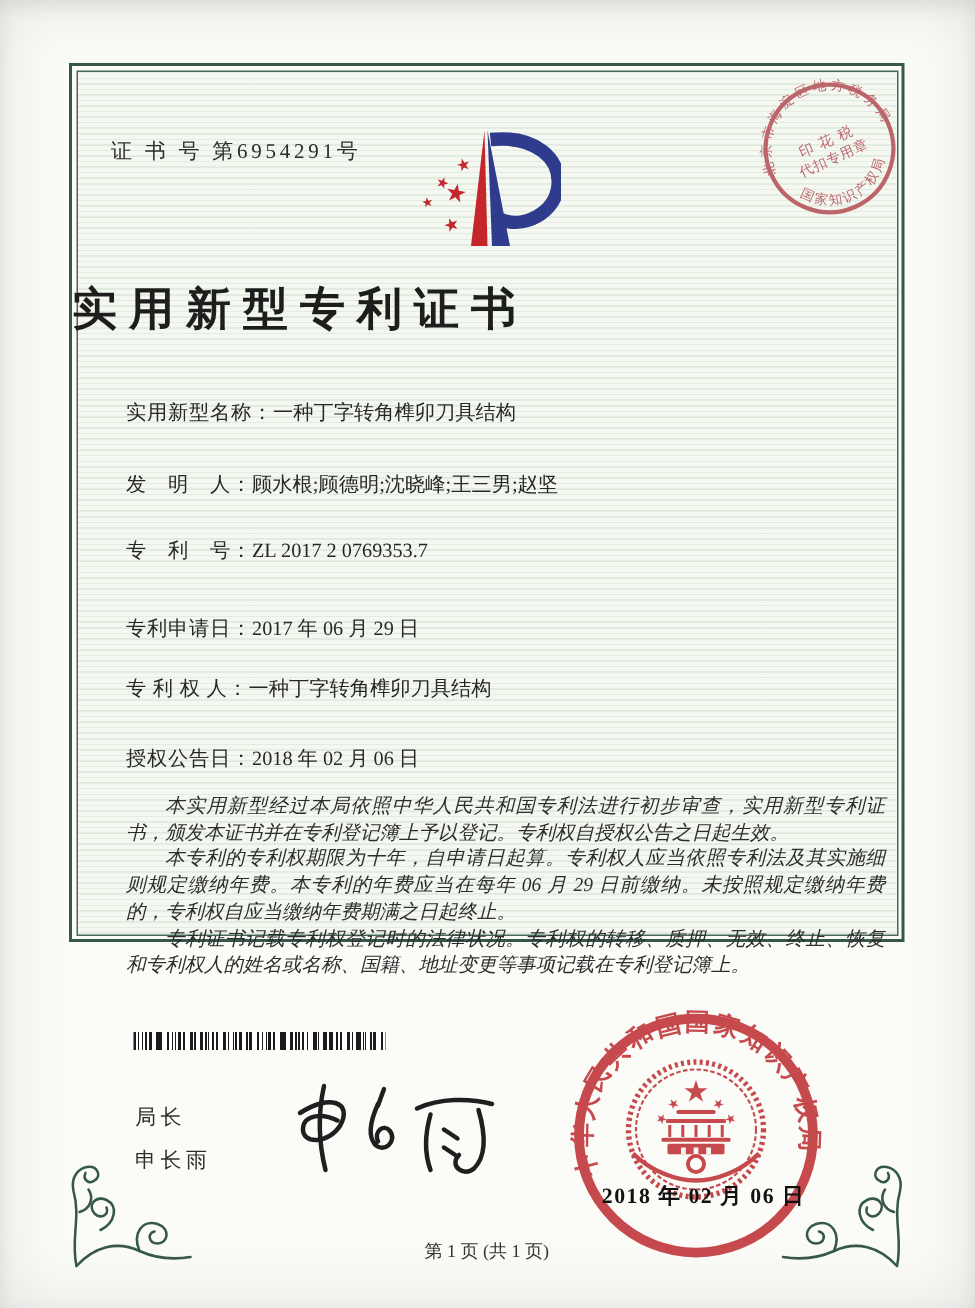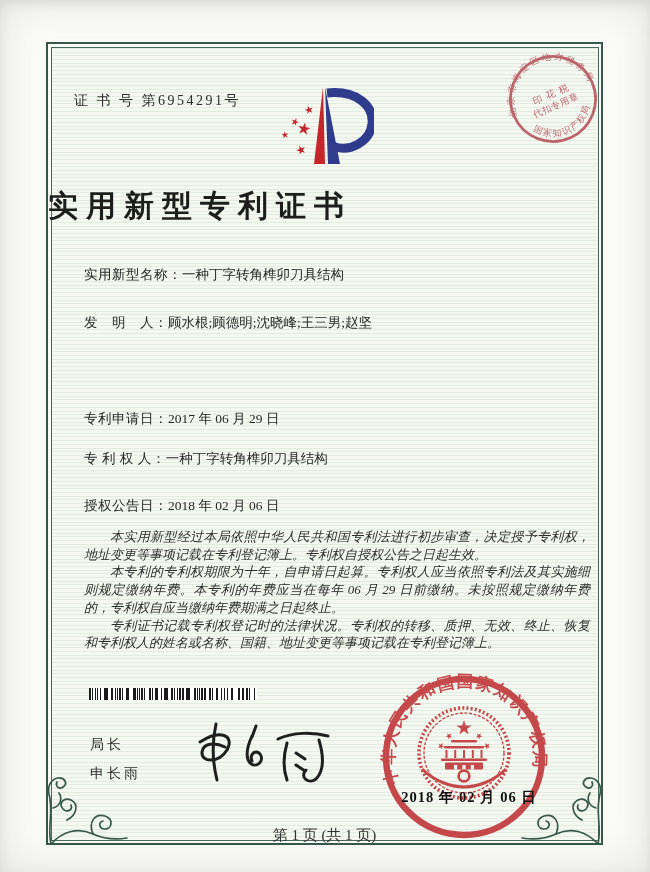--- a/index.html
+++ b/index.html
@@ -1,20 +1,20 @@
 <!DOCTYPE html>
 <html><head>
 <meta charset="utf-8">
 <style>
   html,body{margin:0;padding:0;}
   body{width:650px;height:872px;background:#e9e9e6;font-family:"Liberation Serif",serif;}
   .page{position:relative;width:650px;height:872px;background:#fbfbf8;overflow:hidden;
         box-shadow:inset 0 0 45px rgba(110,110,105,.18), inset 0 4px 10px rgba(120,120,115,.15);}
   
-  .frame{position:absolute;left:46px;top:42px;width:557px;height:803px;
+  .frame{position:absolute;left:46px;top:42px;width:557px;height:586px;
          border:2px solid #35584a;box-sizing:border-box;}
   .frame .inner-line{position:absolute;inset:2.5px;border:1px solid #47695c;pointer-events:none;}
   .frame-bg{position:absolute;inset:3.5px;
             background:repeating-linear-gradient(180deg, rgba(115,165,125,.15) 0 1px, rgba(255,255,255,0) 1px 3.7px), #f5f8f1;}
   
   .cert-no{position:absolute;left:26px;top:48px;font-size:14px;letter-spacing:2.5px;color:#2b2b2b;}
   .logo{position:absolute;left:230px;top:40px;}
   .title{position:absolute;left:0;top:142px;width:100%;text-align:left;margin:0;
          font-size:30px;font-weight:bold;letter-spacing:8px;color:#1d1d1d;}
   
@@ -35,21 +35,21 @@
           font-size:14px;color:#2e2e2e;letter-spacing:3px;}
   .signer div{margin-bottom:11px;}
   .signature{position:absolute;left:138px;top:668px;}
   
   .seal{position:absolute;left:331px;top:628px;width:170px;height:170px;}
   .seal-date{position:absolute;left:351px;top:744px;width:140px;text-align:center;
              font-size:14.5px;font-weight:bold;color:#111;letter-spacing:1px;white-space:nowrap;}
   
   .tax-stamp{position:absolute;left:458px;top:8px;width:94px;height:94px;}
   
-  .footer{position:absolute;left:0;top:782px;width:100%;text-align:center;font-size:15px;color:#333;}
+  .footer{position:absolute;left:0;top:782px;width:100%;text-align:center;font-size:12px;color:#333;}
   
   .flourish{position:absolute;width:90px;height:90px;}
   .fl-left{left:-5px;top:712px;}
   .fl-right{right:-5px;top:712px;transform:scaleX(-1);}
   svg text{font-family:"Liberation Serif",serif;}
 </style>
 </head>
 <body>
 
 <div class="page">
@@ -86,26 +86,27 @@
         </text>
         <text x="0" y="-2" text-anchor="middle" font-size="9.6" fill="#b5525a" letter-spacing="1">印 花 税</text>
         <text x="0" y="10" text-anchor="middle" font-size="9.2" fill="#b5525a" letter-spacing="0.6">代扣专用章</text>
       </g>
     </svg>
 
     <h1 class="title">实用新型专利证书</h1>
 
     <div class="field f1"><span class="lab">发　明　人：</span><span>顾水根;顾德明;沈晓峰;王三男;赵坚</span></div>
     <div class="field f0"><span class="lab">实用新型名称：</span><span>一种丁字转角榫卯刀具结构</span></div>
+    <div class="field f2"><span class="lab">专　利　号：</span><span>ZL 2017 2 0769353.7</span></div>
     <div class="field f3"><span class="lab">专利申请日：</span><span>2017 年 06 月 29 日</span></div>
     <div class="field f4"><span class="lab">专 利 权 人：</span><span>一种丁字转角榫卯刀具结构</span></div>
     <div class="field f5"><span class="lab">授权公告日：</span><span>2018 年 02 月 06 日</span></div>
 
     <div class="body-text">
-      <p>本实用新型经过本局依照中华人民共和国专利法进行初步审查，决定授予专利权，地址变更等事项记载在专利登记簿上。专利权自授权公告之日起生效。</p>
+      <p>本实用新型经过本局依照中华人民共和国专利法进行初步审查，实用新型专利证书，颁发本证书并在专利登记簿上予以登记。专利权自授权公告之日起生效。</p>
       <p>本专利的专利权期限为十年，自申请日起算。专利权人应当依照专利法及其实施细则规定缴纳年费。本专利的年费应当在每年 06 月 29 日前缴纳。未按照规定缴纳年费的，专利权自应当缴纳年费期满之日起终止。</p>
       <p>专利证书记载专利权登记时的法律状况。专利权的转移、质押、无效、终止、恢复和专利权人的姓名或名称、国籍、地址变更等事项记载在专利登记簿上。</p>
     </div>
 
     <div class="barcode"></div>
 
     <div class="signer">
       <div>局长</div>
       <div>申长雨</div>
     </div>

